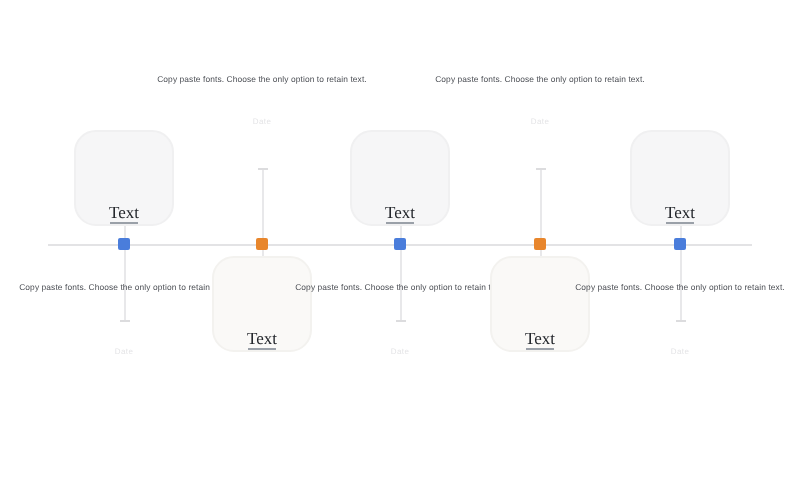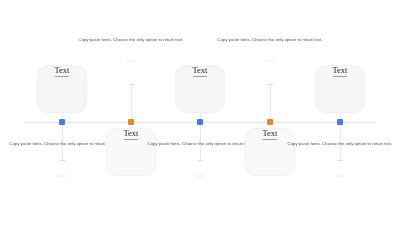--- a/index.html
+++ b/index.html
@@ -71,21 +71,21 @@
   }
 
   
   .card {
     position: absolute;
     left: -25px;
     width: 50px;
     height: 48px;
     border-radius: 11px;
     display: flex;
-    align-items: flex-start;
+    align-items: flex-end;
     justify-content: center;
     box-sizing: border-box;
   }
   .card.above { top: 65px; }
   .card.below { top: 128px; }
 
   .card-blue {
     background: #f6f6f7;
     border: 1px solid #f0f0f1;
   }

